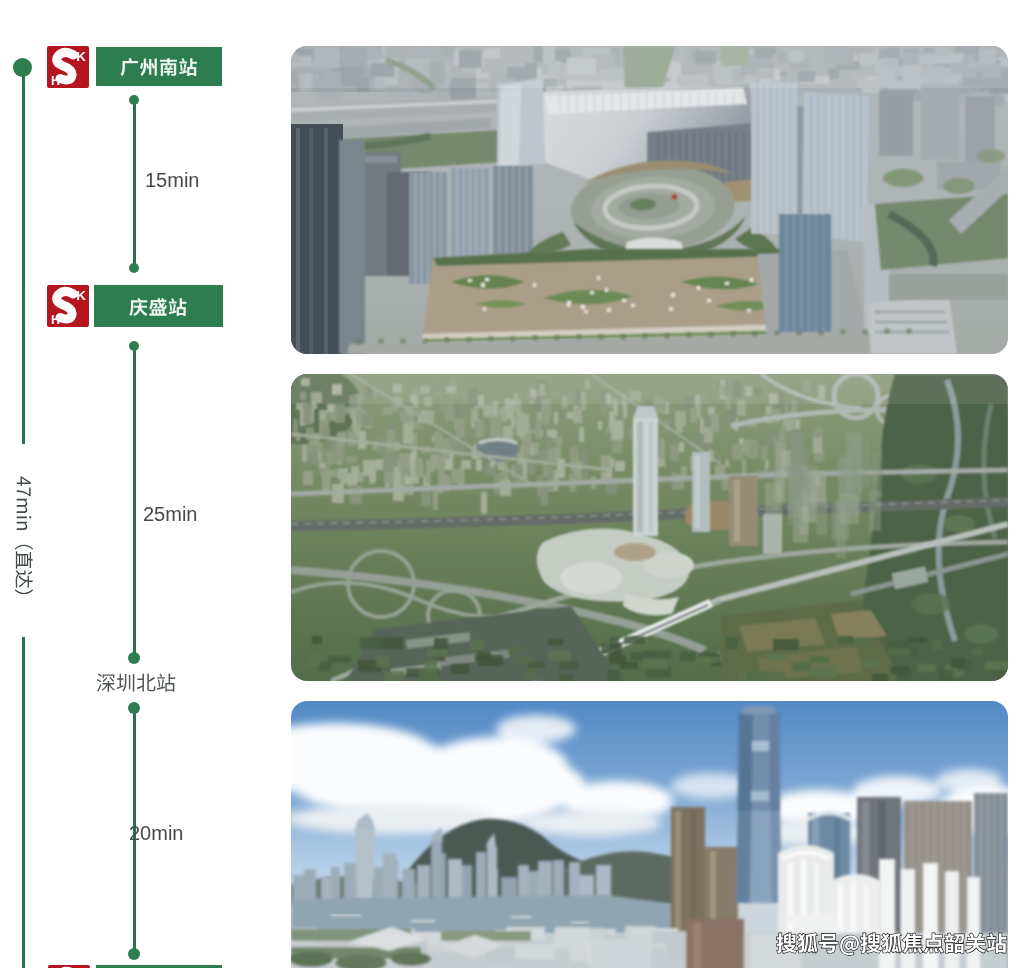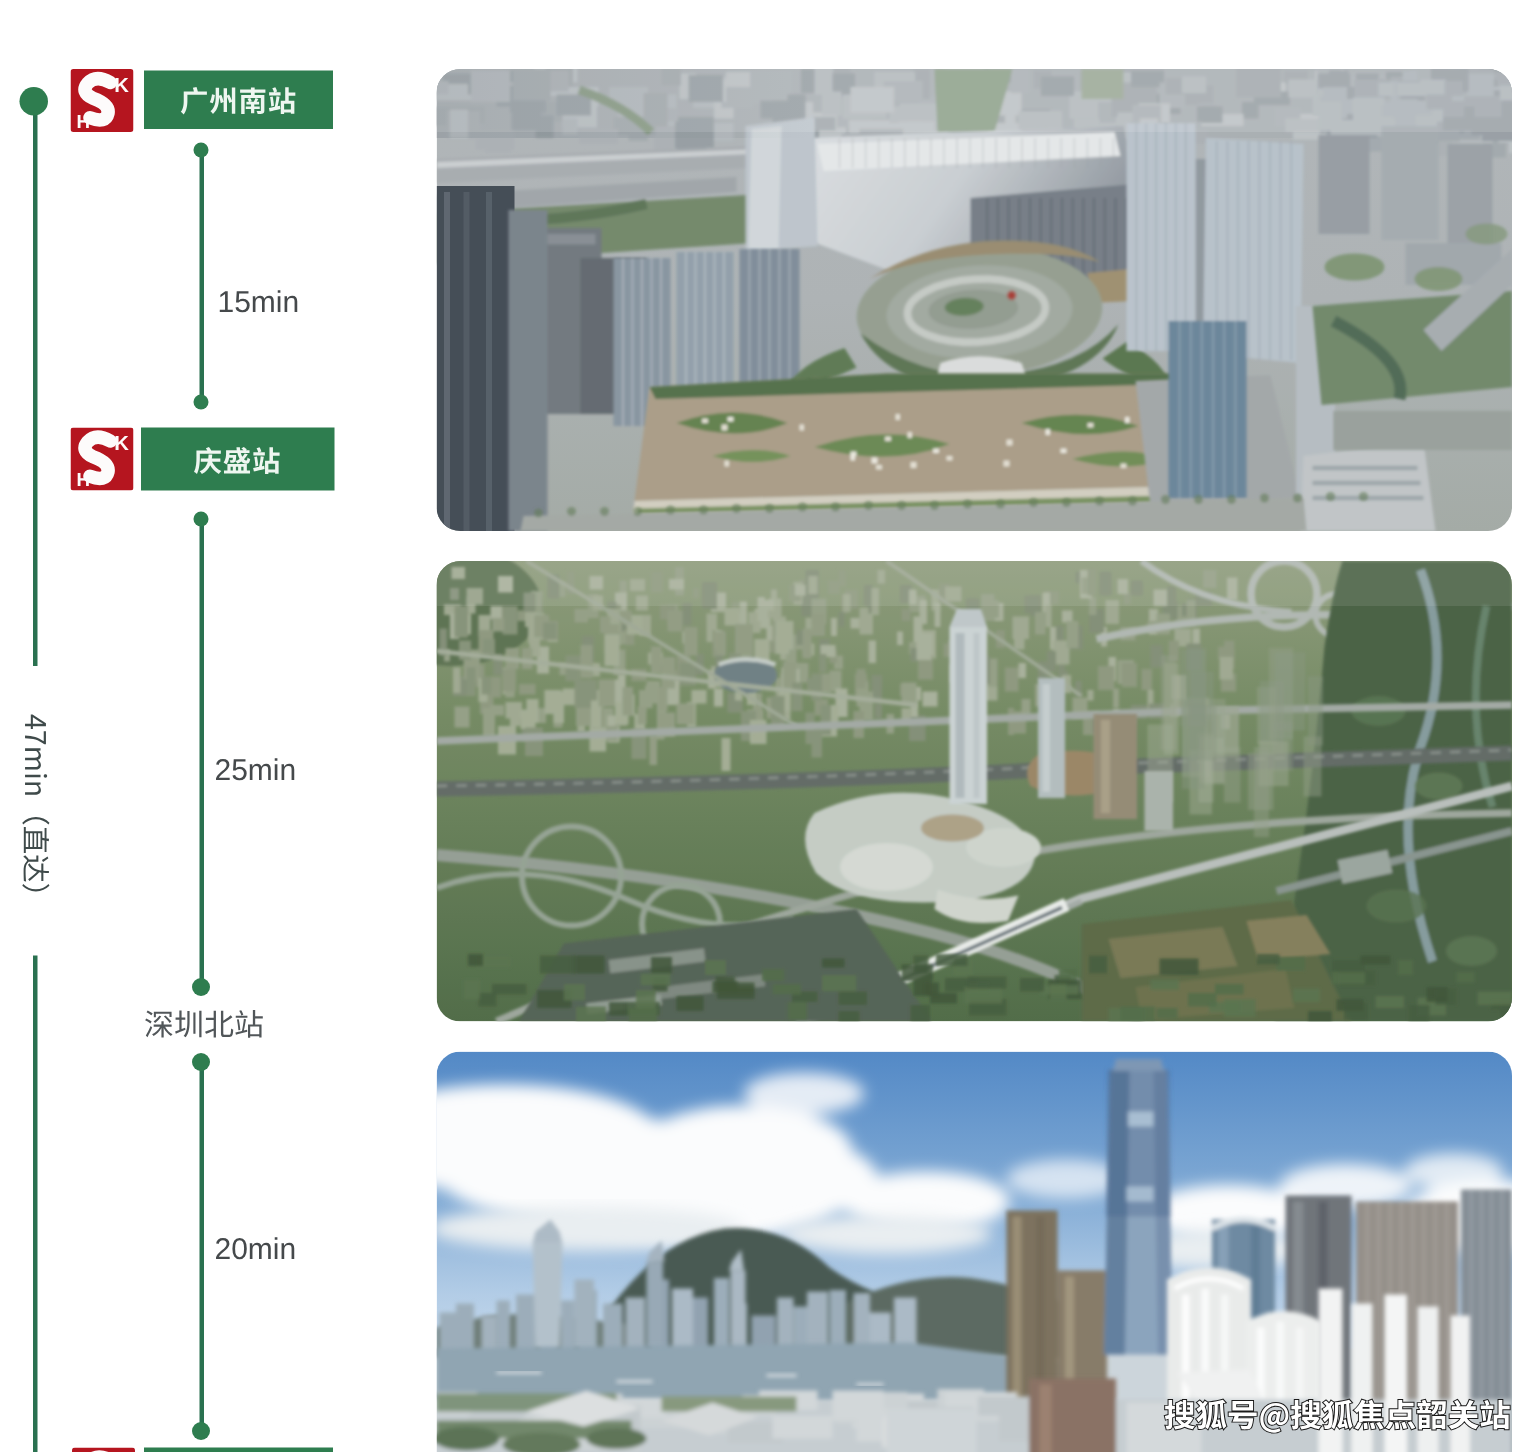--- a/index.html
+++ b/index.html
@@ -1279,23 +1279,23 @@
     </svg>
 <div style="position:absolute;left:132.5px;top:100px;width:3px;height:168px;background:#2a7150"></div>
 <div style="position:absolute;left:129px;top:95px;width:10px;height:10px;border-radius:50%;background:#2e7d4f"></div>
 <div style="position:absolute;left:129px;top:263px;width:10px;height:10px;border-radius:50%;background:#2e7d4f"></div>
 <div style="position:absolute;left:132.5px;top:346px;width:3px;height:312px;background:#2a7150"></div>
 <div style="position:absolute;left:129px;top:341px;width:10px;height:10px;border-radius:50%;background:#2e7d4f"></div>
 <div style="position:absolute;left:128px;top:652px;width:12px;height:12px;border-radius:50%;background:#2e7d4f"></div>
 <div style="position:absolute;left:132.5px;top:708px;width:3px;height:246px;background:#2a7150"></div>
 <div style="position:absolute;left:128px;top:702px;width:12px;height:12px;border-radius:50%;background:#2e7d4f"></div>
 <div style="position:absolute;left:128px;top:948px;width:12px;height:12px;border-radius:50%;background:#2e7d4f"></div>
-<div class="min" style="left:145px;top:191px">15min</div>
+<div class="min" style="left:145px;top:169px">15min</div>
 <div class="min" style="left:143px;top:503px">25min</div>
-<div class="min" style="left:143px;top:822px">20min</div>
+<div class="min" style="left:129px;top:822px">20min</div>
 <svg style="position:absolute;left:47px;top:46px" width="42" height="42" viewBox="0 0 42 42">
 <rect x="0" y="0" width="42" height="42" rx="2" fill="#b5151f"></rect>
 <path d="M26.5,9 Q17,3.5 11.5,9.5 Q6.5,15.5 15,19.5 Q26,23.5 25,29.5 Q23.5,36.5 13,32.5" stroke="#fdfbfb" stroke-width="9" fill="none" stroke-linecap="round"></path>
 <text x="34" y="15" font-family="Liberation Sans, sans-serif" font-size="13.5" font-weight="bold" fill="#fdfbfb" text-anchor="middle">K</text>
 <text x="8.5" y="39" font-family="Liberation Sans, sans-serif" font-size="12.5" font-weight="bold" fill="#fdfbfb" text-anchor="middle">H</text>
 </svg>
 <div style="position:absolute;left:96px;top:47px;width:126px;height:39px;background:#2e7d4f"></div>
     <svg style="position:absolute;left:120px;top:58px;overflow:visible" width="78" height="24" viewBox="0 0 78 24">
       <g fill="#eef6f0" transform="translate(0,16.3) scale(0.019000,-0.019000)">
         <path transform="translate(0,0)" d="M452 831C465 792 478 744 487 703H131V395C131 265 124 98 27 -14C54 -31 106 -78 126 -103C241 25 260 241 260 393V586H944V703H625C615 747 596 807 579 854Z"></path>

